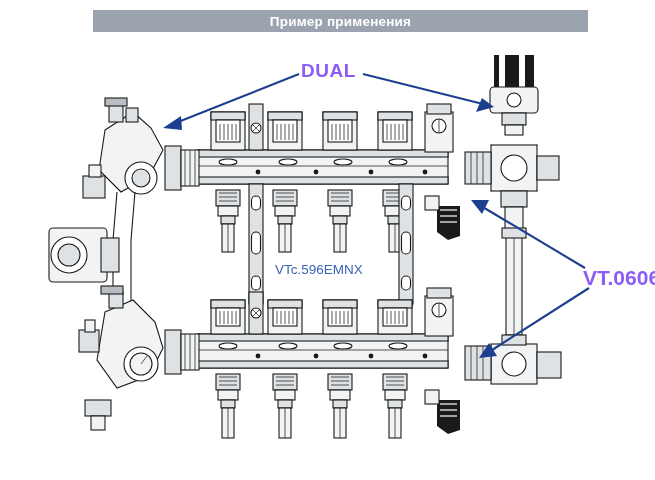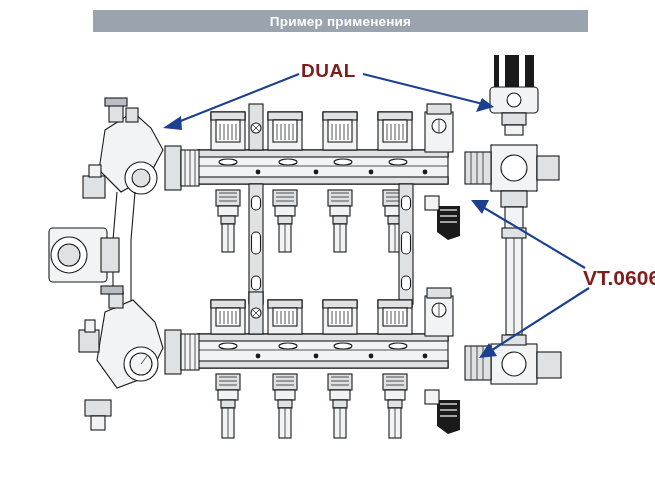--- a/index.html
+++ b/index.html
@@ -36,21 +36,21 @@
   .banner-title {
     color: #ffffff;
     font-size: 13.5px;
     font-weight: bold;
     letter-spacing: 0.2px;
     white-space: nowrap;
   }
   
   .label {
     position: absolute;
-    color: #7f1d1d;
+    color: #8b5cf6;
     font-weight: bold;
     white-space: nowrap;
   }
   .label-dual {
     left: 288px;
     top: 60px;
     font-size: 19px;
     letter-spacing: 0.5px;
   }
   .label-vt0606 {
@@ -459,14 +459,15 @@
     </g>
     <g>
       <path d="M576 288 L476 352" class="arrow"></path>
       <polygon points="466,358 476,343 484,356" class="arrowhead"></polygon>
     </g>
 
   </svg>
 
   <div class="label label-dual">DUAL</div>
   <div class="label label-vt0606">VT.0606</div>
+  <div class="label label-vtc">VTc.596EMNX</div>
 
 </div>
 
 </body></html>

